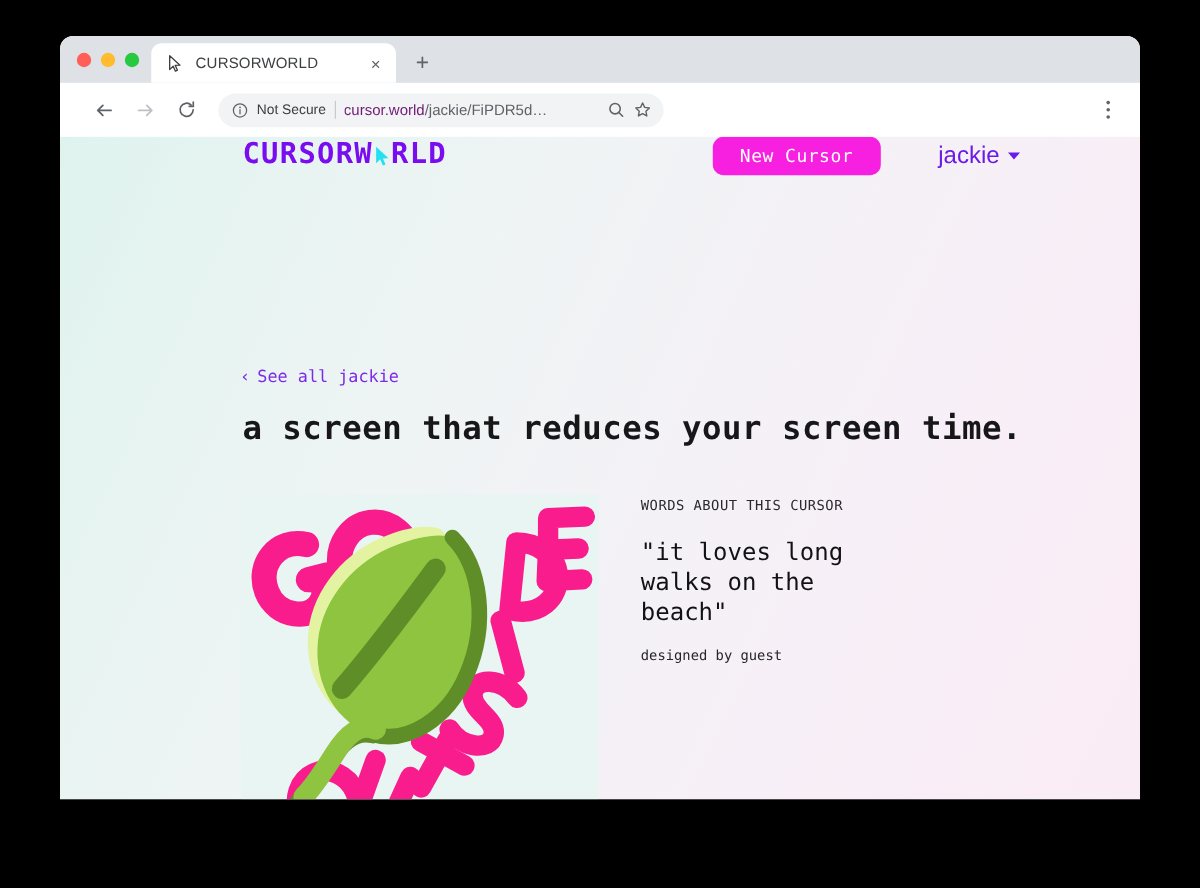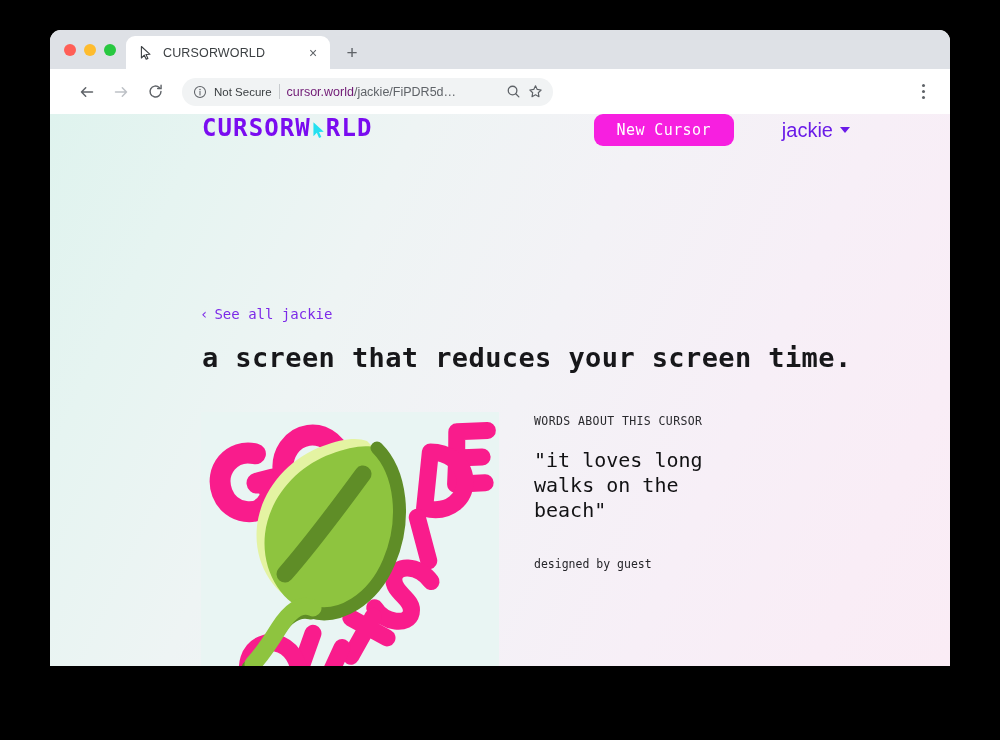--- a/index.html
+++ b/index.html
@@ -241,21 +241,21 @@
   }
   #cursor-quote {
     margin-top: 20px;
     font-family: "DejaVu Sans Mono", "Liberation Mono", monospace;
     font-size: 20px;
     line-height: 25px;
     color: #121214;
     width: 200px;
   }
   #cursor-author {
-    margin-top: 34px;
+    margin-top: 16px;
     font-family: "DejaVu Sans Mono", "Liberation Mono", monospace;
     font-size: 11.5px;
     color: #26262a;
   }
 </style>
 </head>
 <body>
 
 <div id="browser-window">
 

